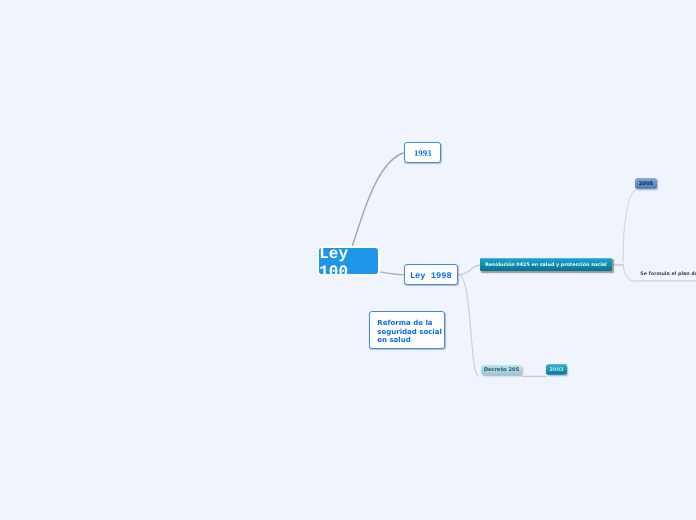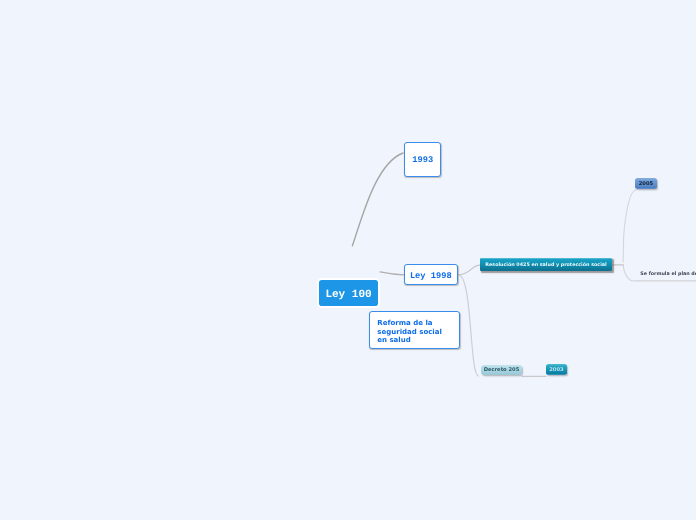--- a/index.html
+++ b/index.html
@@ -3,31 +3,31 @@
 <meta charset="utf-8">
 <title>Mind map</title>
 <style>
   html,body{margin:0;padding:0;}
   body{width:696px;height:520px;background:#f0f4fd;font-family:"DejaVu Sans",sans-serif;overflow:hidden;position:relative;-webkit-font-smoothing:antialiased;text-rendering:geometricPrecision;}
   .canvas{position:absolute;left:0;top:0;width:696px;height:520px;}
   svg.links{position:absolute;left:0;top:0;width:696px;height:520px;pointer-events:none;}
   .node{position:absolute;box-sizing:border-box;}
 
   .n-ley100{left:317.2px;top:246.2px;width:62.6px;height:29.6px;background:#1e96e8;border:2px solid #fff;
-    border-radius:4.8px;color:#fff;font-family:"Liberation Mono",monospace;font-weight:bold;font-size:11px;
-    display:flex;align-items:center;justify-content:center;padding-top:3.2px;box-sizing:border-box;margin-top:32px;}
+    border-radius:4.8px;color:#fff;font-family:"Liberation Mono",monospace;font-weight:bold;font-size:16px;
+    display:flex;align-items:center;justify-content:center;padding-top:3.2px;box-sizing:border-box;}
 
   .n-white{background:#fff;border:1.9px solid #3a8cea;border-radius:3px;color:#0d6ce8;font-weight:bold;
     box-shadow:0.8px 1px 1px rgba(120,115,110,.42);}
 
-  .n-1993{left:404px;top:141.8px;width:37.4px;height:35px;font-family:Liberation Mono, monospace;font-size:8.7px;
+  .n-1993{left:404px;top:141.8px;width:37.4px;height:21px;font-family:Liberation Serif, serif;font-size:8.7px;
     display:flex;align-items:center;justify-content:center;padding-top:2.1px;}
   .n-1122{left:404px;top:264.3px;width:53.5px;height:21px;font-family:"Liberation Mono",monospace;font-size:8.7px;
     display:flex;align-items:center;justify-content:center;padding-top:2.1px;}
-  .n-reforma{left:369.1px;top:311.2px;width:91px;height:38px;font-size:7px;line-height:8.45px;
+  .n-reforma{left:369.1px;top:311.2px;width:76px;height:38px;font-size:7px;line-height:8.45px;
     padding:6.9px 0 0 7.2px;white-space:pre-line;}
 
   .n-res{left:480px;top:258.1px;width:132px;height:12.8px;
     background:linear-gradient(#75c8e0 0%,#19a1c4 9%,#1194b6 40%,#0c6f8f 100%);
     color:#eaf8fc;font-size:4.8px;font-weight:bold;
     display:flex;align-items:center;justify-content:center;padding-top:2.4px;border-radius:1px;
     box-shadow:1.2px 1.3px 1.2px rgba(105,95,92,.62);}
 
   .n-dec{left:480.7px;top:364.5px;width:41.6px;height:10.2px;background:linear-gradient(#c2e4ed 0%,#b4dce8 25%,#97c7d6 100%);
     color:#2d5a67;font-size:5.2px;font-weight:bold;display:flex;align-items:center;justify-content:center;

